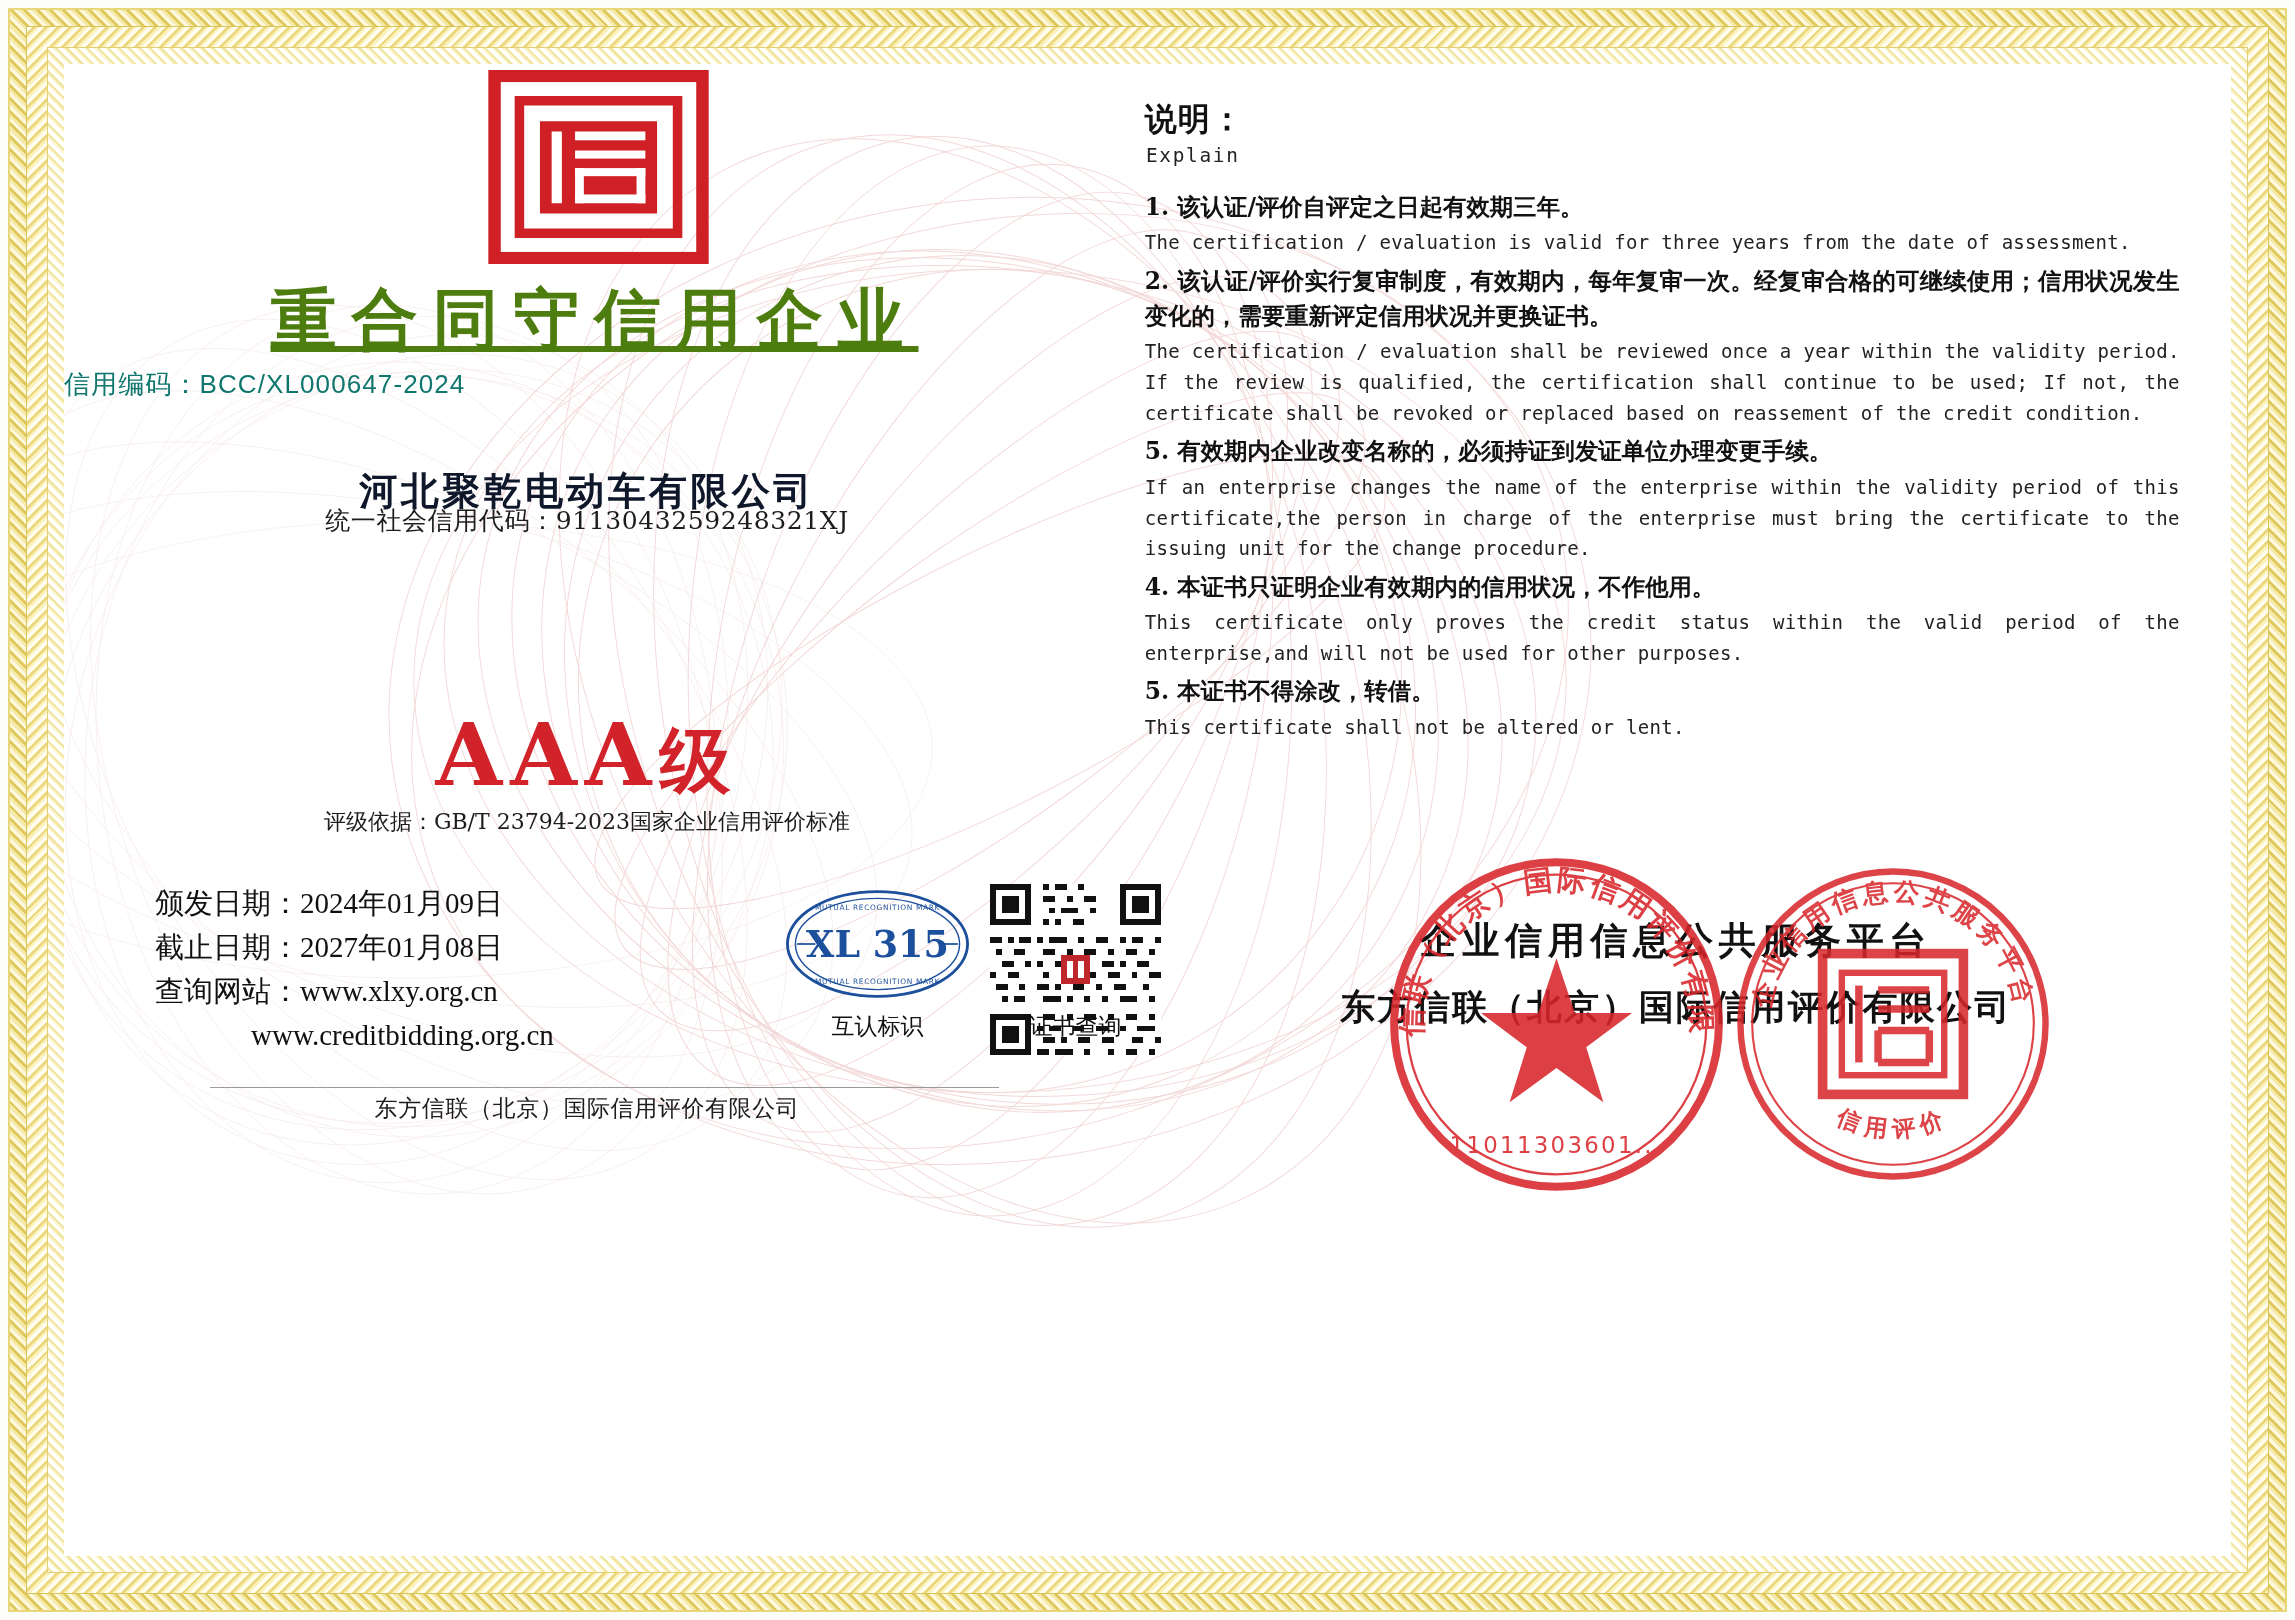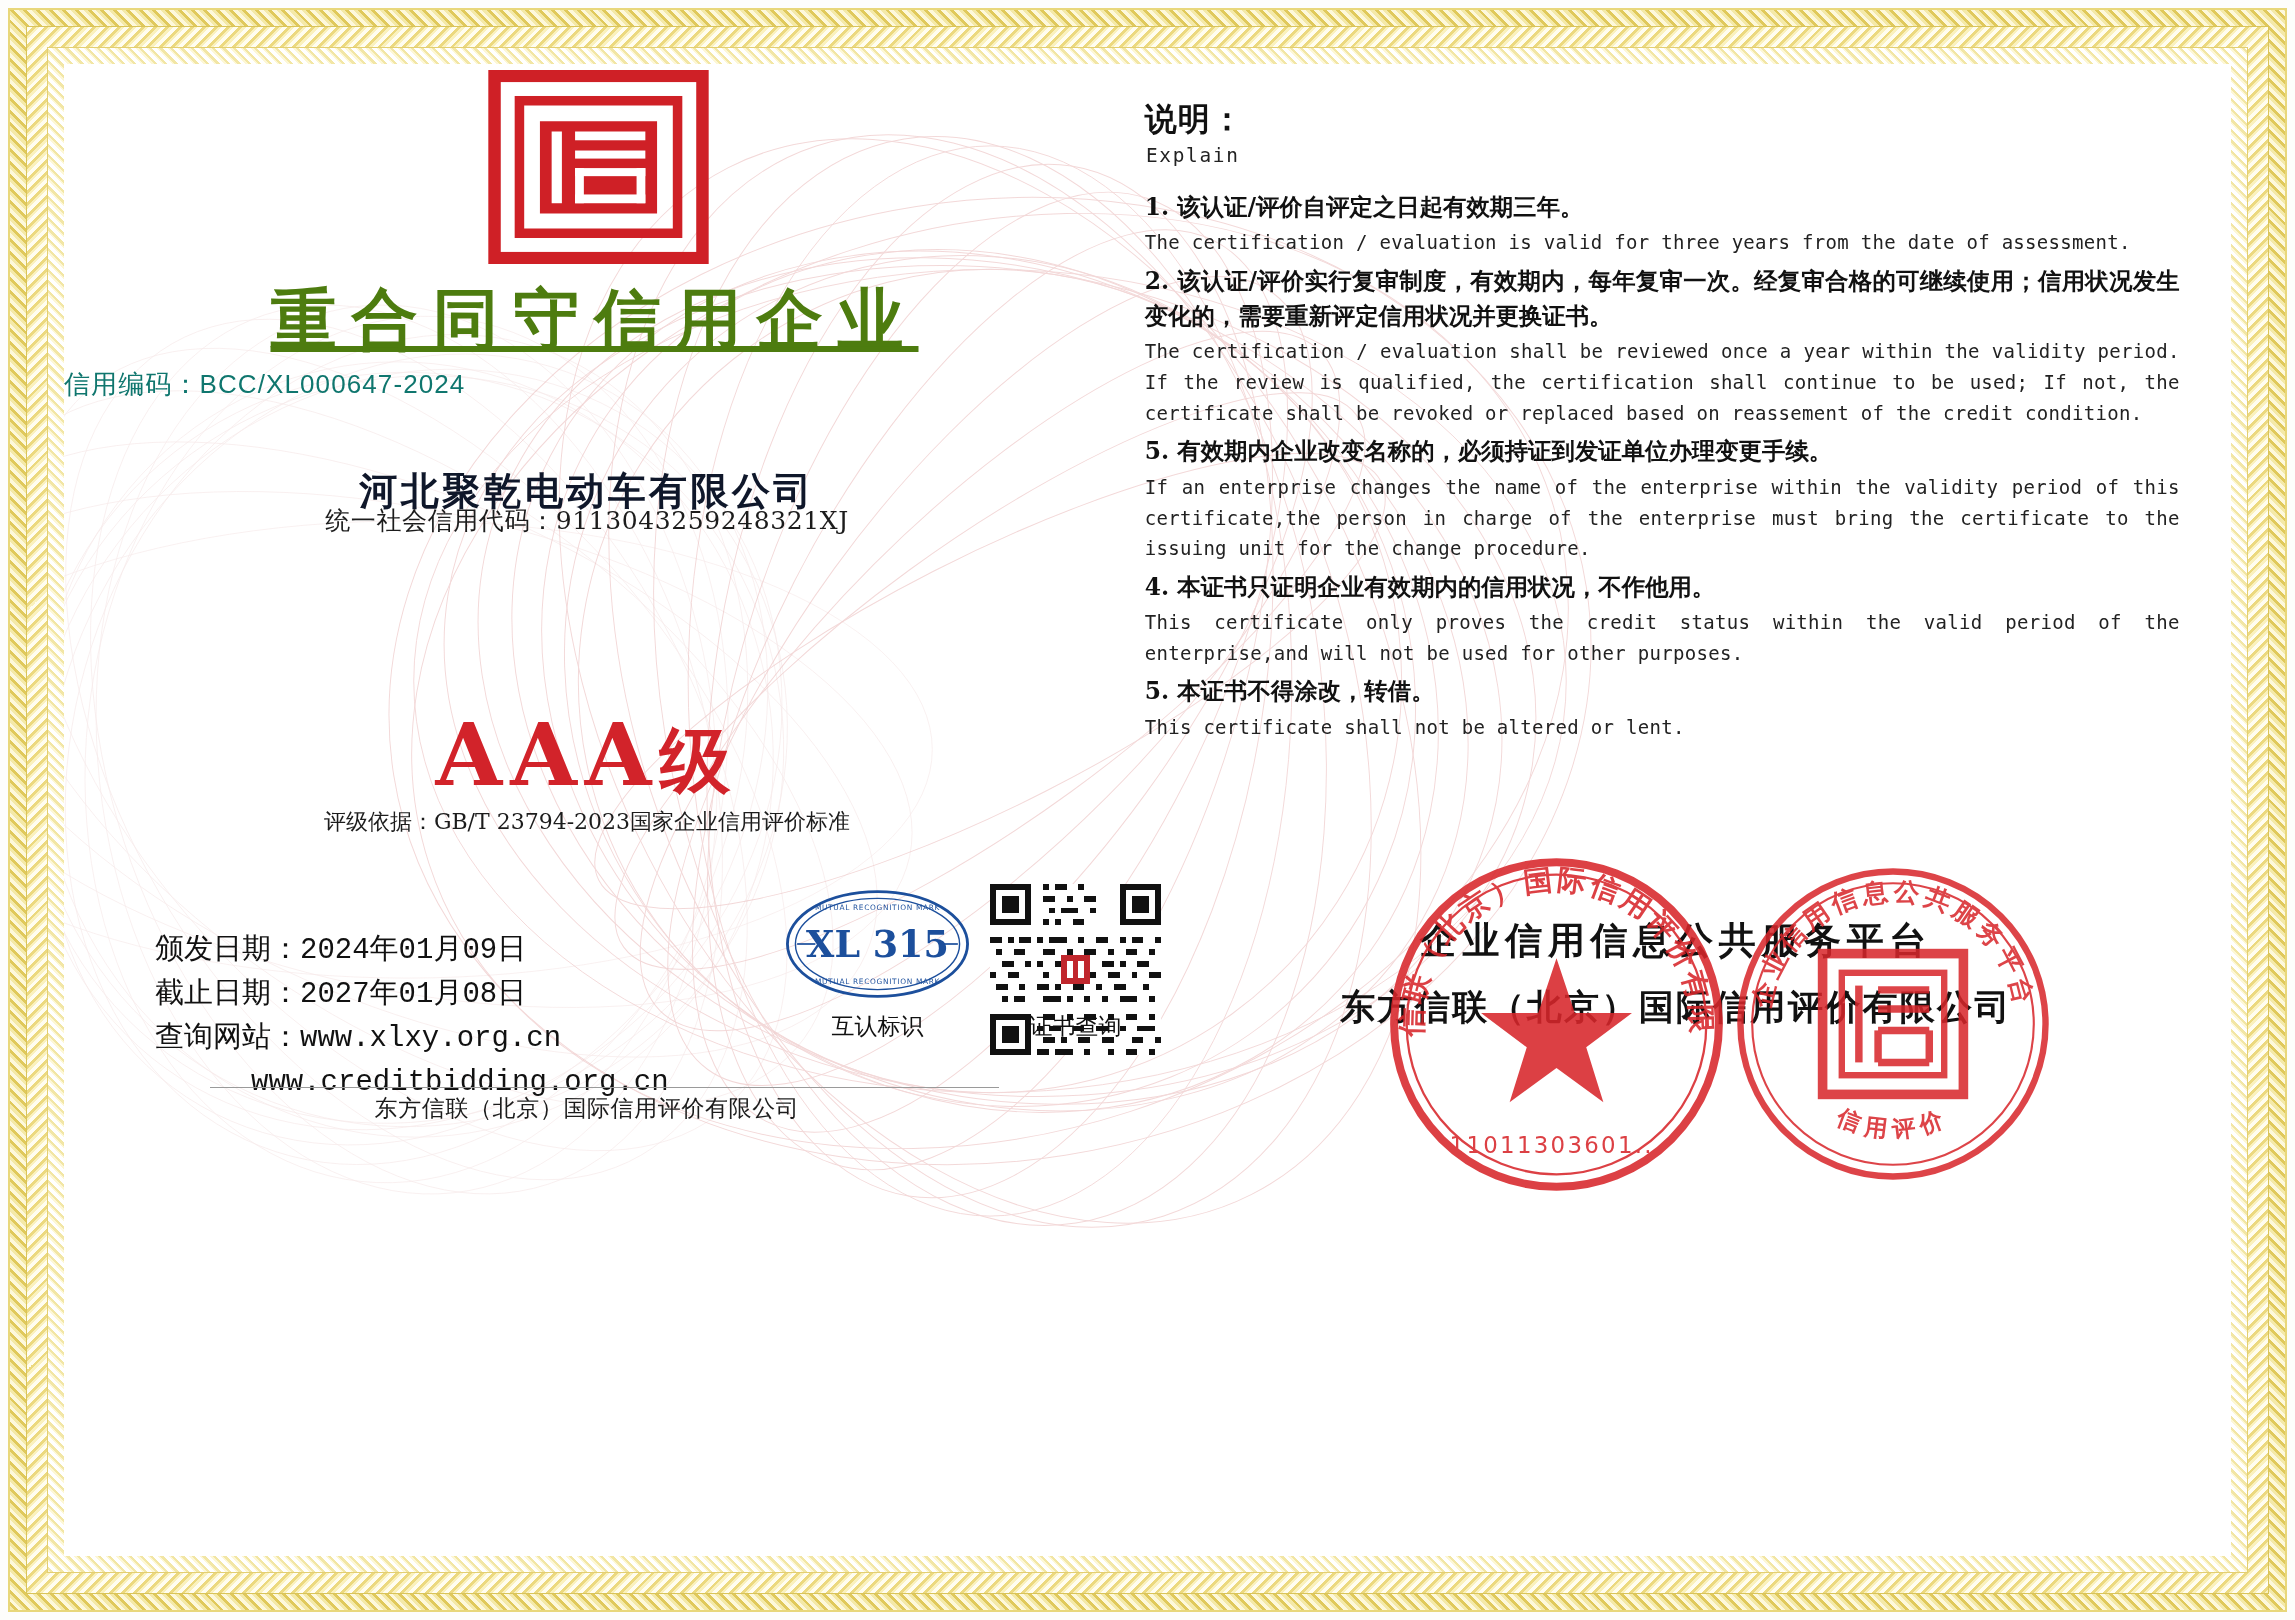--- a/index.html
+++ b/index.html
@@ -106,25 +106,24 @@
   .grade .lv{font-size:71px;}
   .grade-basis{
     position:absolute;left:0;top:743px;width:1046px;
     text-align:center;
     font-family:"DejaVu Serif","Liberation Serif",serif;
     font-size:22px;
     color:#1c1c1c;
   }
   .dates{
     position:absolute;left:91px;top:817px;width:617px;
-    font-family:Liberation Mono, monospace;
+    font-family:Liberation Serif, serif;
     font-size:29px;
     line-height:1.52;
     color:#111;
-    margin-top:48px;
   }
   .dates .row{white-space:nowrap;}
   .dates .ind{padding-left:96px;}
   .badges{
     position:absolute;left:703px;top:817px;width:343px;height:194px;
   }
   .xl-badge{
     position:absolute;left:16px;top:5.7px;width:189px;height:114px;
   }
   .badge-cap{

